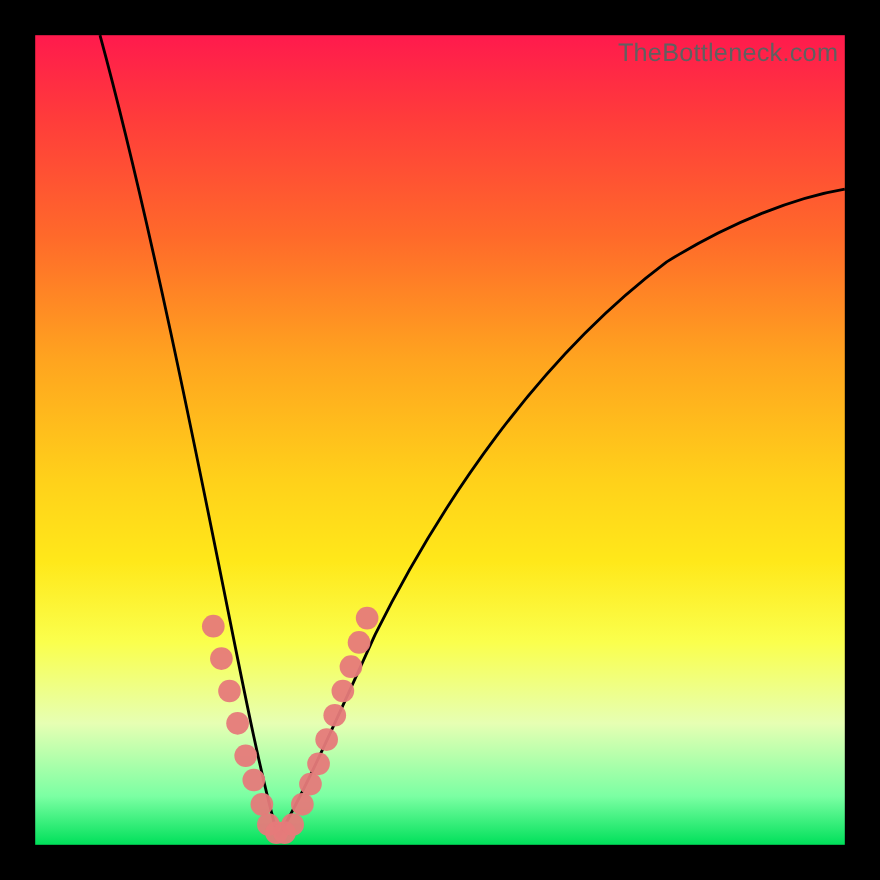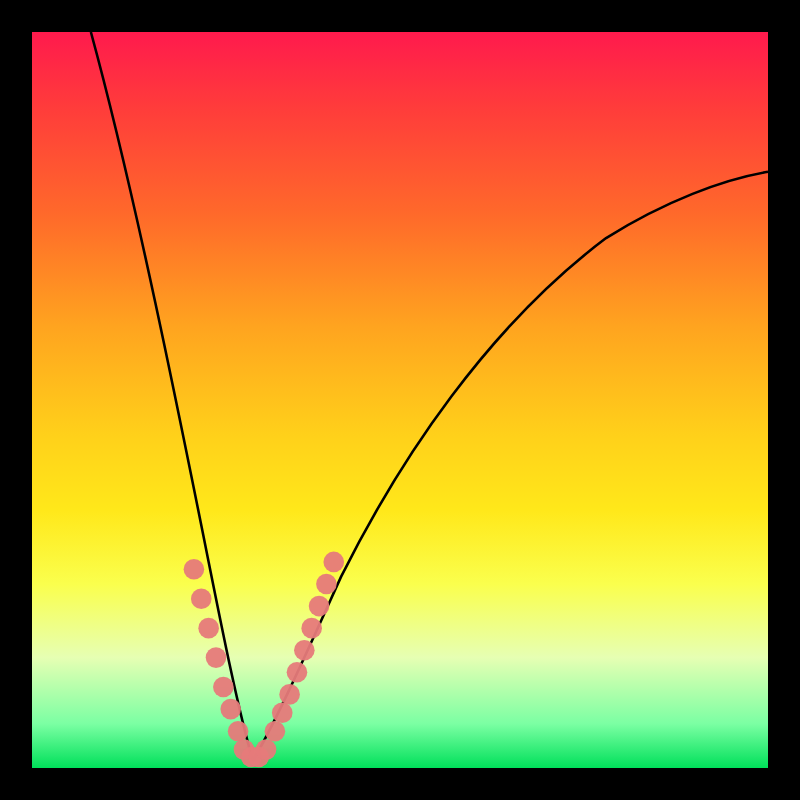--- a/index.html
+++ b/index.html
@@ -56,20 +56,21 @@
   .bead {
     fill: #e67a7a;
     opacity: 0.95;
   }
 </style>
 </head>
 <body>
 
 <div class="frame">
   <div class="plot">
+    <div class="watermark">TheBottleneck.com</div>
 
     <svg class="curve" viewBox="0 0 100 100" preserveAspectRatio="none">
 
       <path d="M 8 0
                C 14 22, 20 52, 24 72
                C 26 82, 28 92, 30 99" stroke="#000" stroke-width="0.35" fill="none"></path>
 
       <path d="M 30 99
                C 33 94, 37 85, 42 74
                C 50 58, 62 40, 78 28

